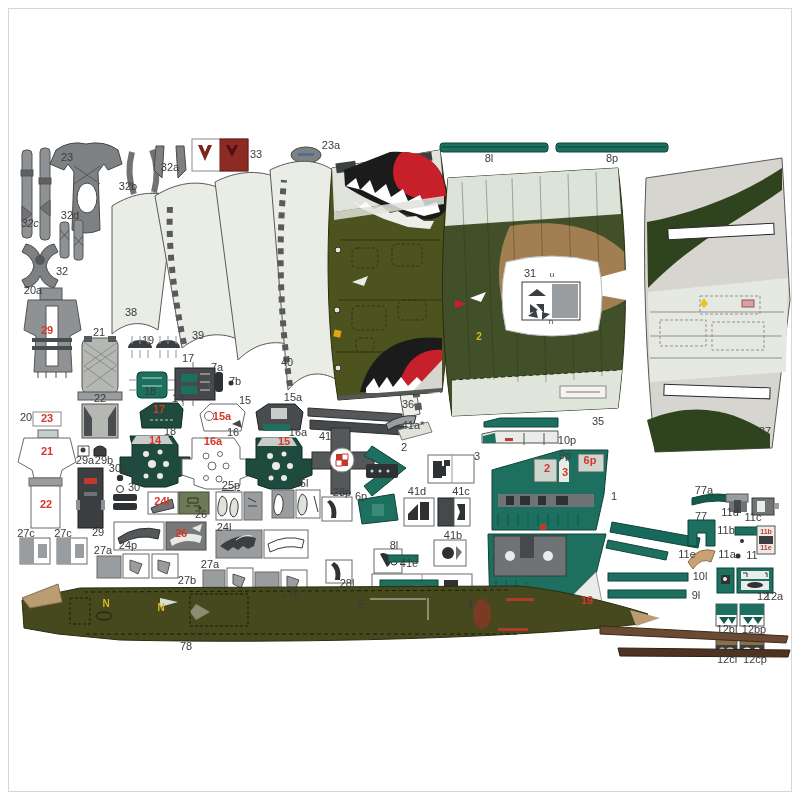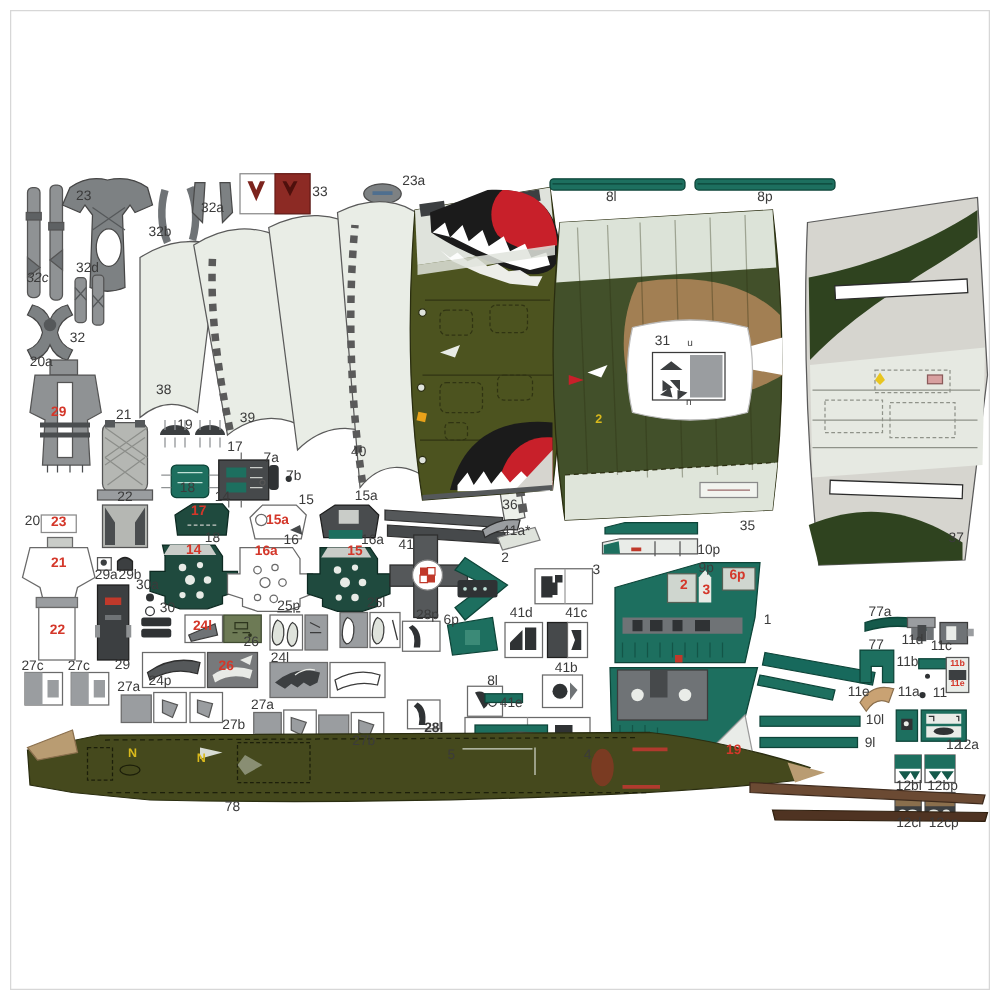--- a/index.html
+++ b/index.html
@@ -624,21 +624,21 @@
       <span class="lbl" style="left: 210px; top: 565px;">27a</span>
       <span class="lbl" style="left: 291px; top: 594px;">27b</span>
       <span class="lbl" style="left: 26px; top: 534px;">27c</span>
       <span class="lbl" style="left: 63px; top: 534px;">27c</span>
       <span class="lbl" style="left: 342px; top: 493px;">28p</span>
       <span class="lbl" style="left: 361px; top: 497px;">6p</span>
       <span class="lbl" style="left: 417px; top: 492px;">41d</span>
       <span class="lbl" style="left: 461px; top: 492px;">41c</span>
       <span class="lbl" style="left: 453px; top: 536px;">41b</span>
       <span class="lbl" style="left: 394px; top: 546px;">8l</span>
-      <span class="lbl" style="left: 347px; top: 584px; font-weight: bold;">28l</span>
+      <span class="lbl" style="left: 347px; top: 584px;">28l</span>
       <span class="lbl" style="left: 361px; top: 605px;">5</span>
       <span class="lbl" style="left: 470px; top: 605px;">4</span>
       <span class="lbl" style="left: 409px; top: 564px;">41e</span>
       <span class="lbl" style="left: 186px; top: 647px;">78</span>
       <span class="lbl" style="left: 704px; top: 491px;">77a</span>
       <span class="lbl" style="left: 701px; top: 517px;">77</span>
       <span class="lbl" style="left: 730px; top: 513px;">11d</span>
       <span class="lbl" style="left: 753px; top: 518px;">11c</span>
       <span class="lbl" style="left: 726px; top: 531px;">11b</span>
       <span class="lbl" style="left: 727px; top: 555px;">11a</span>

